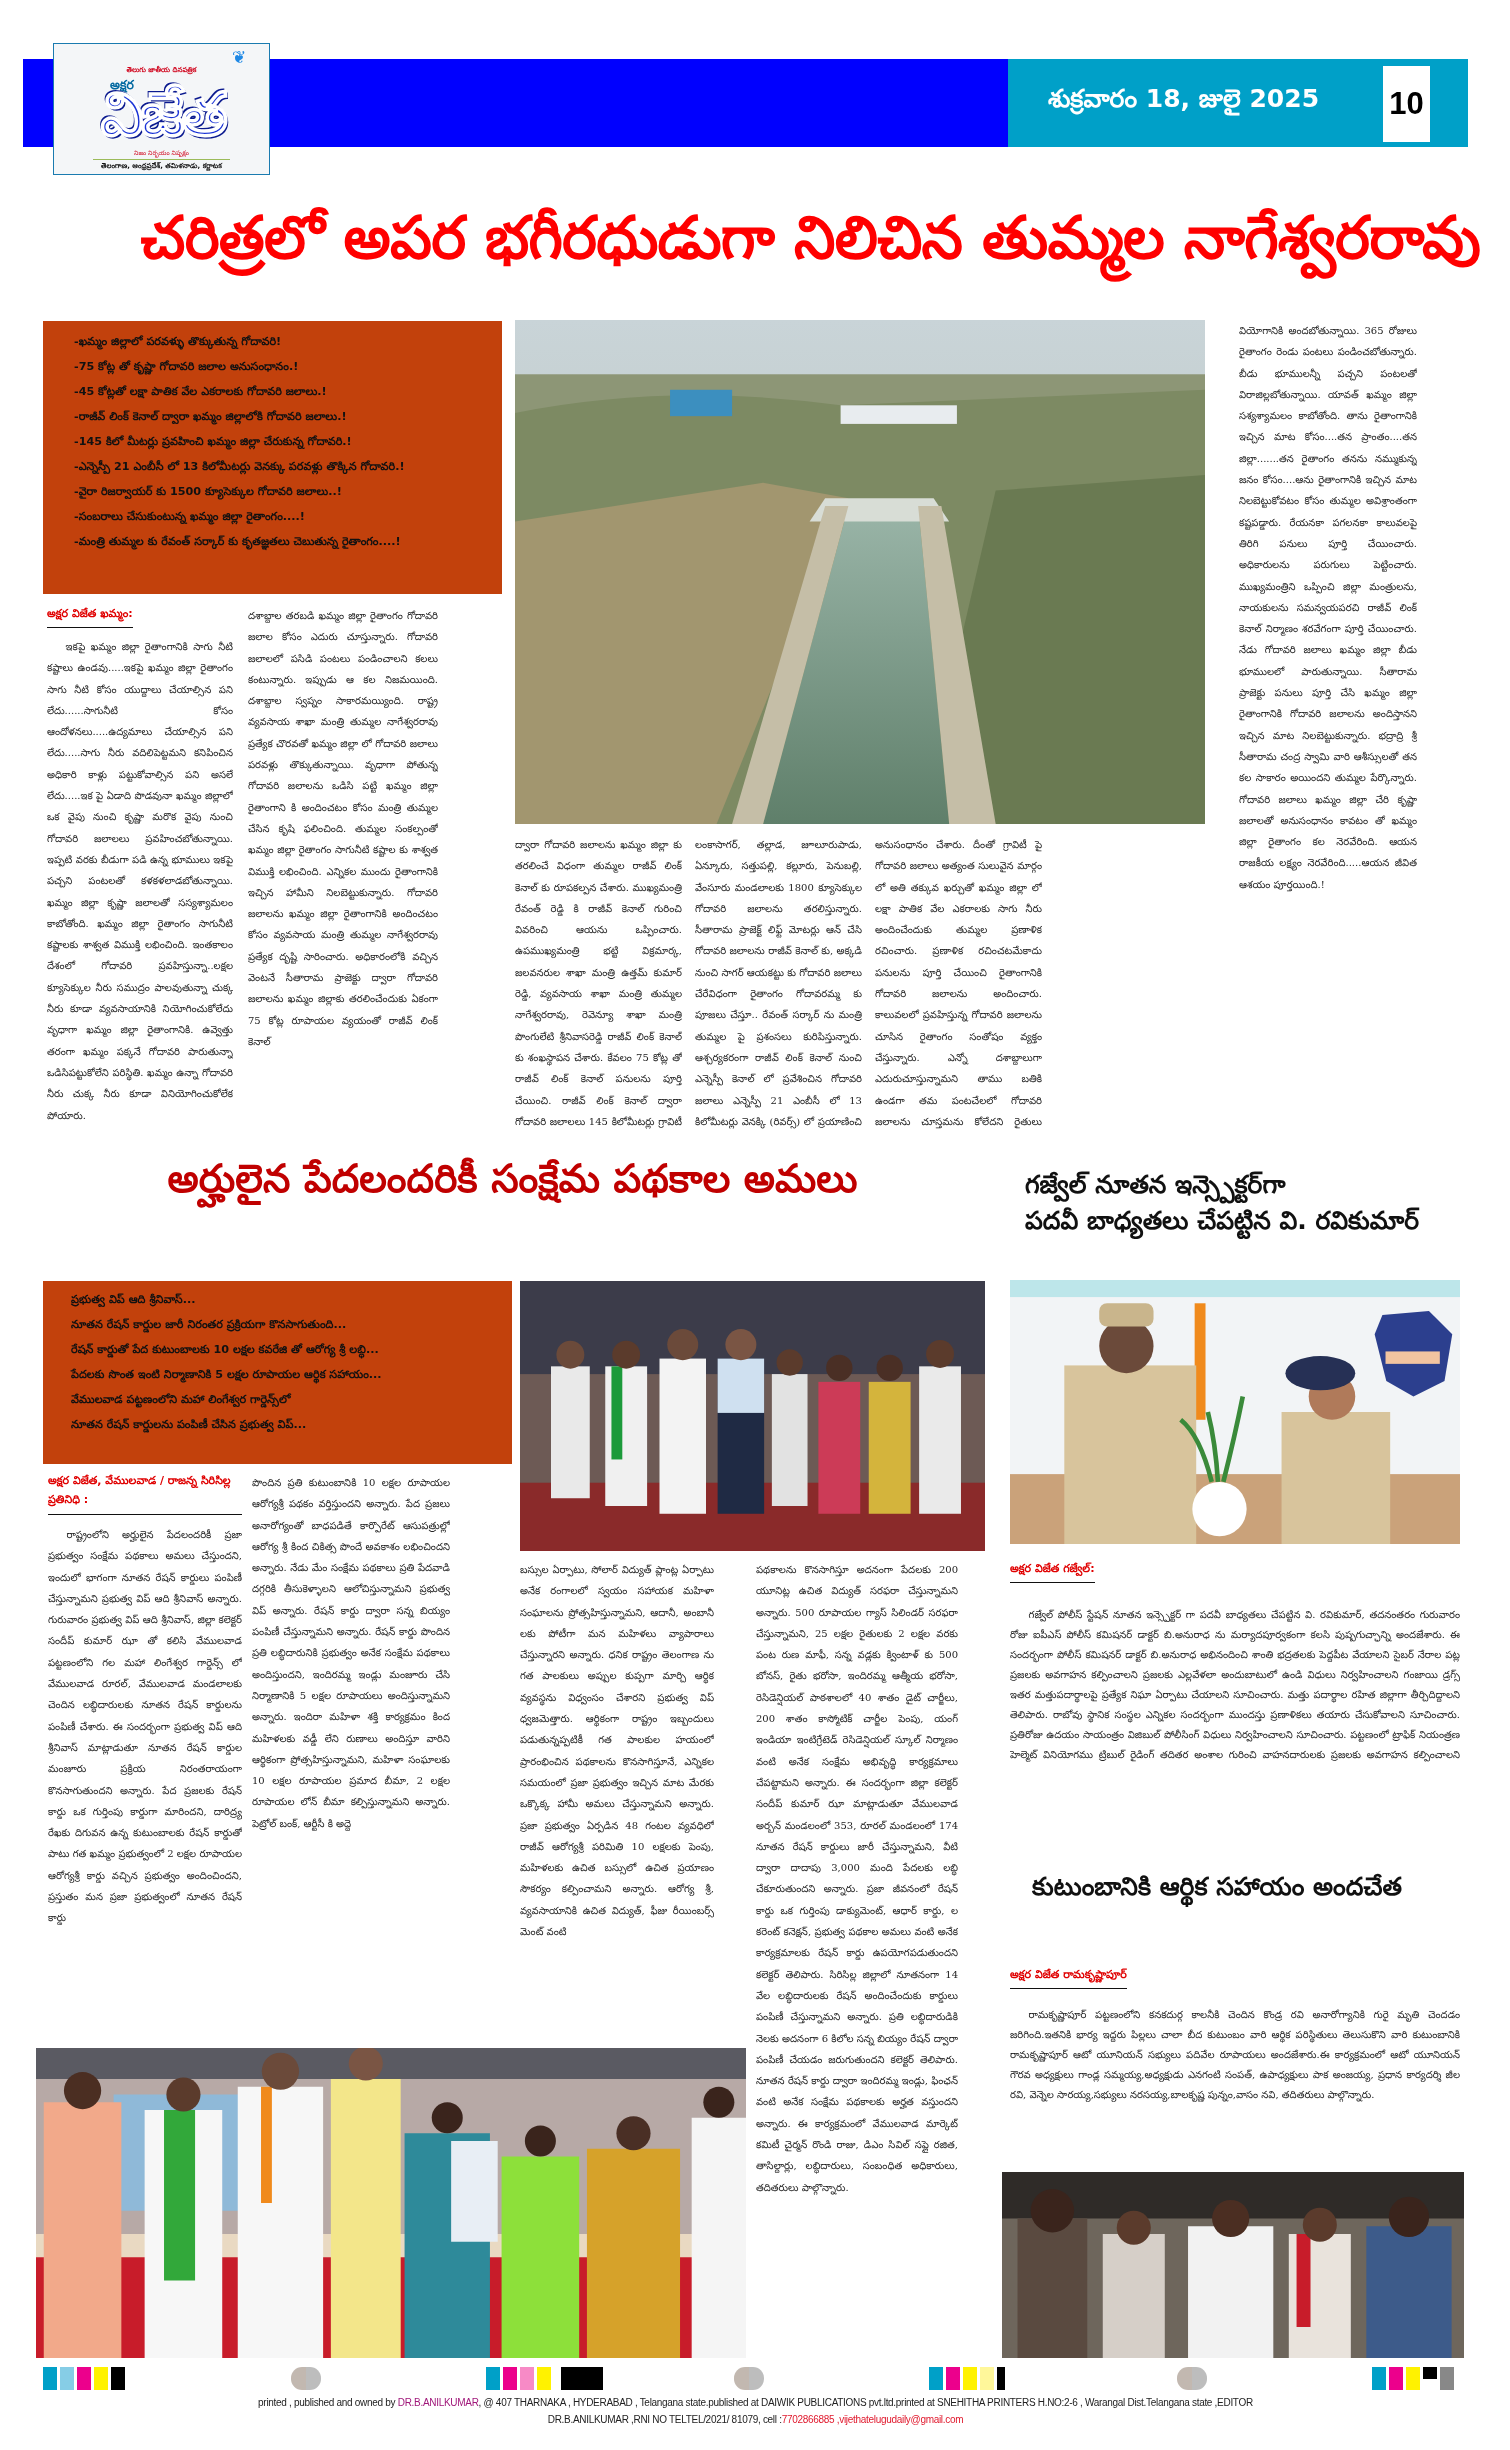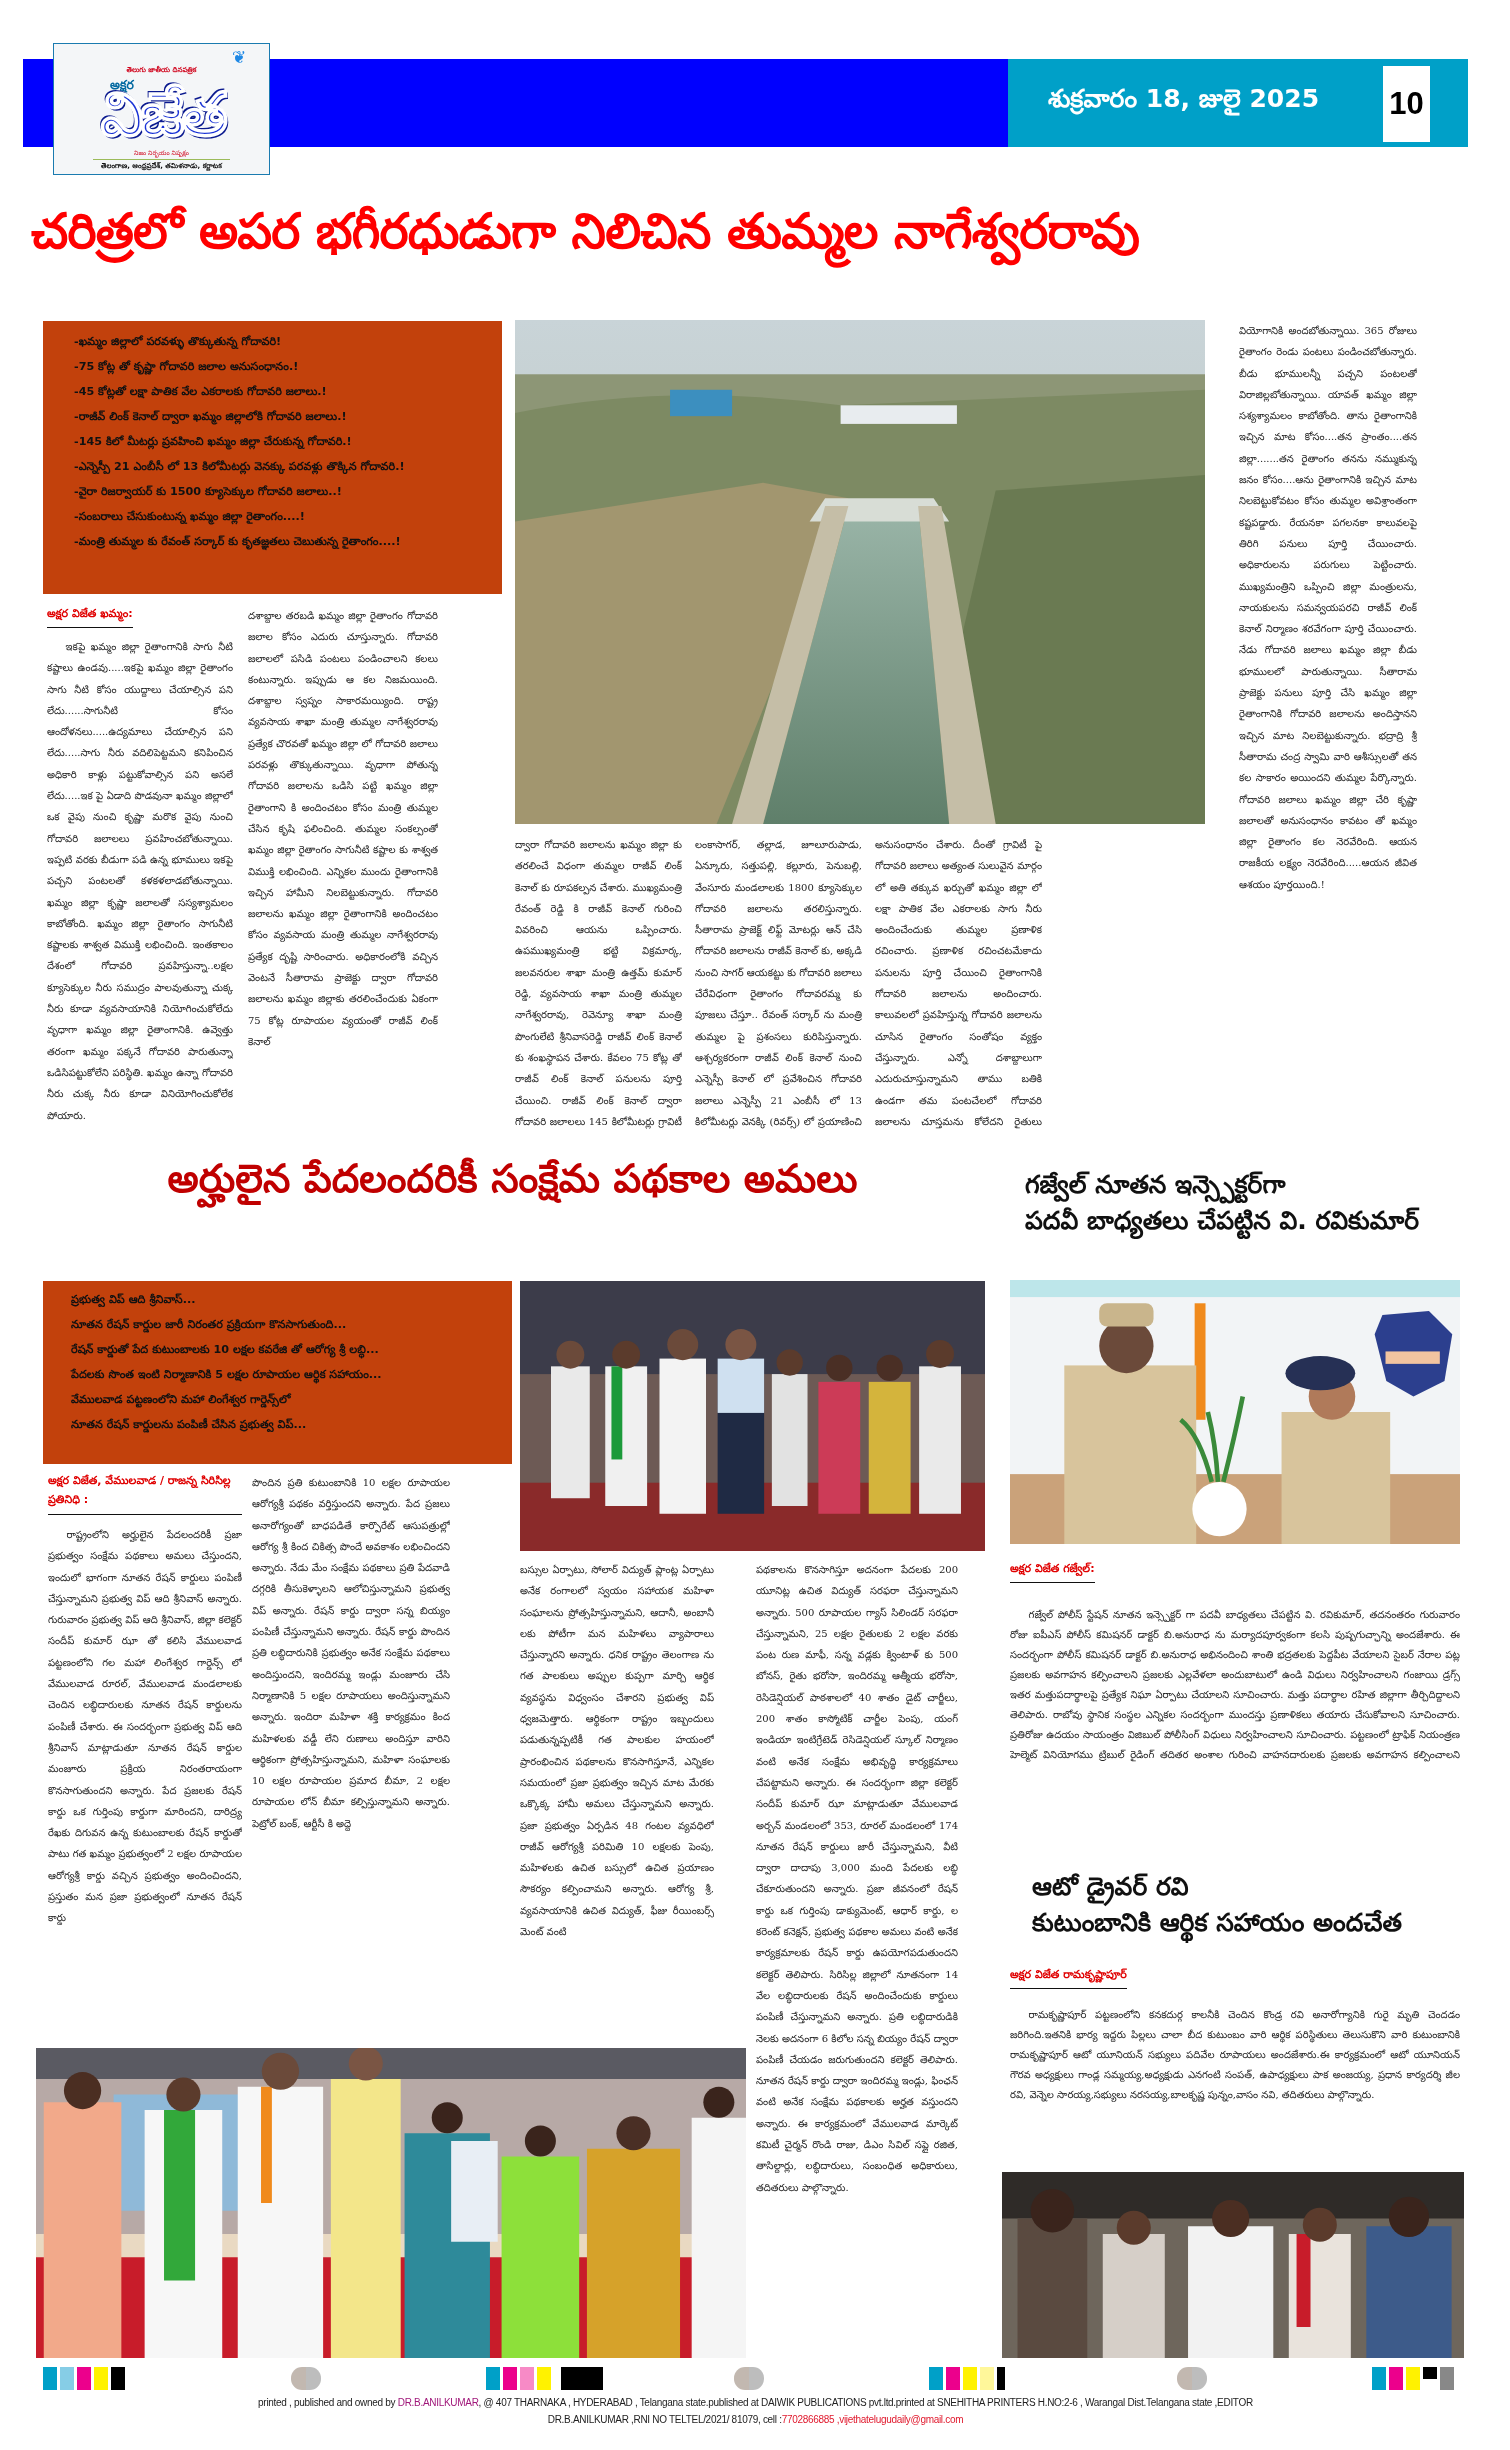--- a/index.html
+++ b/index.html
@@ -15,21 +15,21 @@
   .logo-akshara { left: 56px; top: 33px; font-size: 12.4px; font-weight: bold; color: #0369a1; }
   .logo-main { left: 7.8px; top: 40px; width: 202px; text-align: center; font-size: 60px; font-weight: bold; color: #1a33d6; -webkit-text-stroke: 1.6px #fff; text-shadow: 0 0 0 #0b1a8f, 1.6px 1.6px 0 #0b1a8f, -1.6px -1.6px 0 #0b1a8f; letter-spacing: -3.1px; line-height: 1; }
   .logo-peacock { left: 178px; top: 3.1px; font-size: 17px; color: #1e88e5; }
   .logo-motto { left: 0; right: 0; top: 105px; text-align: center; font-size: 6.2px; color: #d0021b; }
   .logo-rule { left: 39px; right: 39px; top: 115px; height: 0.8px; background: #9bbb5a; }
   .logo-states { left: 0; right: 0; top: 118px; text-align: center; font-size: 7px; color: #111; font-weight: bold; }
   .date-text { left: 1005px; top: 84px; width: 357px; text-align: center; color: #fff; font-size: 25px; font-weight: bold; }
   .page-num-box { left: 1383px; top: 66px; width: 47px; height: 76px; background: #fff; display: flex; align-items: center; justify-content: center; font-size: 31px; font-weight: bold; color: #000; font-family: "Liberation Sans", sans-serif; }
 
   
-  .headline-red { left: 31px; top: 203px; width: 1449px; text-align: left; color: #ff0000; font-size: 49px; font-weight: bold; letter-spacing: -0.8px; font-family: "DejaVu Sans", sans-serif; }
+  .headline-red { left: 31px; top: 203px; width: 1449px; text-align: right; color: #ff0000; font-size: 59px; font-weight: bold; letter-spacing: -0.8px; font-family: "DejaVu Sans", sans-serif; }
   .headline-maroon { left: 47px; top: 1156px; width: 931px; text-align: center; color: #c00000; font-size: 39px; font-weight: bold; font-family: "DejaVu Sans", sans-serif; }
   .headline-black { color: #111; font-size: 25px; font-weight: bold; line-height: 1.45; font-family: "DejaVu Sans", sans-serif; }
 
   
   .yellow-box { background: #c2410c; }
   .yellow-box ul { list-style: none; }
   .yellow-box li { font-size: 11.2px; font-weight: bold; line-height: 25px; color: #111; white-space: nowrap; }
 
   
   .byline { color: #e00000; font-size: 11px; font-weight: bold; padding-bottom: 4.7px; border-bottom: 1.6px solid #111; display: inline-block; }
@@ -240,21 +240,20 @@
 </div>
 
 <div class="abs" style="left:1010px;top:1560px;">
   <span class="byline">అక్షర విజేత గజ్వేల్:</span>
 </div>
 <div class="abs col" style="left:1010px;top:1605px;width:450px;height:163px;line-height:20px;">
     <p>గజ్వేల్ పోలీస్ స్టేషన్ నూతన ఇన్స్పెక్టర్ గా పదవీ బాధ్యతలు చేపట్టిన వి. రవికుమార్, తదనంతరం గురువారం రోజు  ఐపీఎస్ పోలీస్ కమిషనర్ డాక్టర్ బి.అనురాధ ను మర్యాదపూర్వకంగా కలసి పుష్పగుచ్ఛాన్ని అందజేశారు. ఈ సందర్భంగా  పోలీస్ కమిషనర్ డాక్టర్ బి.అనురాధ అభినందించి శాంతి భద్రతలకు పెద్దపీట వేయాలని  సైబర్ నేరాల పట్ల ప్రజలకు అవగాహన కల్పించాలని ప్రజలకు ఎల్లవేళలా అందుబాటులో ఉండి విధులు నిర్వహించాలని గంజాయి డ్రగ్స్ ఇతర మత్తుపదార్థాలపై  ప్రత్యేక నిఘా ఏర్పాటు చేయాలని సూచించారు. మత్తు పదార్థాల రహిత జిల్లాగా తీర్చిదిద్దాలని తెలిపారు. రాబోవు స్థానిక సంస్థల ఎన్నికల సందర్భంగా ముందస్తు ప్రణాళికలు తయారు చేసుకోవాలని సూచించారు. ప్రతిరోజు ఉదయం సాయంత్రం విజిబుల్ పోలీసింగ్ విధులు నిర్వహించాలని సూచించారు. పట్టణంలో ట్రాఫిక్ నియంత్రణ  హెల్మెట్ వినియోగము ట్రిబుల్ రైడింగ్ తదితర అంశాల గురించి  వాహనదారులకు ప్రజలకు అవగాహన కల్పించాలని సూచించారు. రోడ్డు ప్రమాదాల నివారణ గురించి తగు చర్యలు తీసుకోవాలని సూచించారు. ప్రజలకు ఎల్లవేళలా అందుబాటులో ఉండి సేవలందించాలని తెలిపారు.</p>
   </div>
 
 <div class="abs headline-black" style="left:1032px;top:1869px;width:465px;">
-  <div>ఆటో డ్రైవర్ రవి</div>
   <div>కుటుంబానికి ఆర్థిక సహాయం అందచేత</div>
 </div>
 
 <div class="abs" style="left:1010px;top:1966px;">
   <span class="byline">అక్షర విజేత రామకృష్ణాపూర్</span>
 </div>
 <div class="abs col" style="left:1010px;top:2005px;width:450px;height:140px;line-height:20px;">
     <p>రామకృష్ణాపూర్ పట్టణంలోని  కనకదుర్గ కాలనీకి  చెందిన కొండ్ర రవి అనారోగ్యానికి గురై మృతి చెందడం జరిగింది.ఇతనికి భార్య ఇద్దరు పిల్లలు చాలా బీద కుటుంబం వారి ఆర్థిక పరిస్థితులు తెలుసుకొని వారి కుటుంబానికి రామకృష్ణాపూర్ ఆటో యూనియన్ సభ్యులు పదివేల రూపాయలు అందజేశారు.ఈ కార్యక్రమంలో ఆటో యూనియన్ గౌరవ అధ్యక్షులు  గాండ్ల సమ్మయ్య,అధ్యక్షుడు ఎనగంటి సంపత్, ఉపాధ్యక్షులు పాక అంజయ్య, ప్రధాన కార్యదర్శి జీల రవి, వెన్నెల సారయ్య,సభ్యులు నరసయ్య,బాలకృష్ణ పున్నం,వాసం నవి, తదితరులు పాల్గొన్నారు.</p>
   </div>
 

